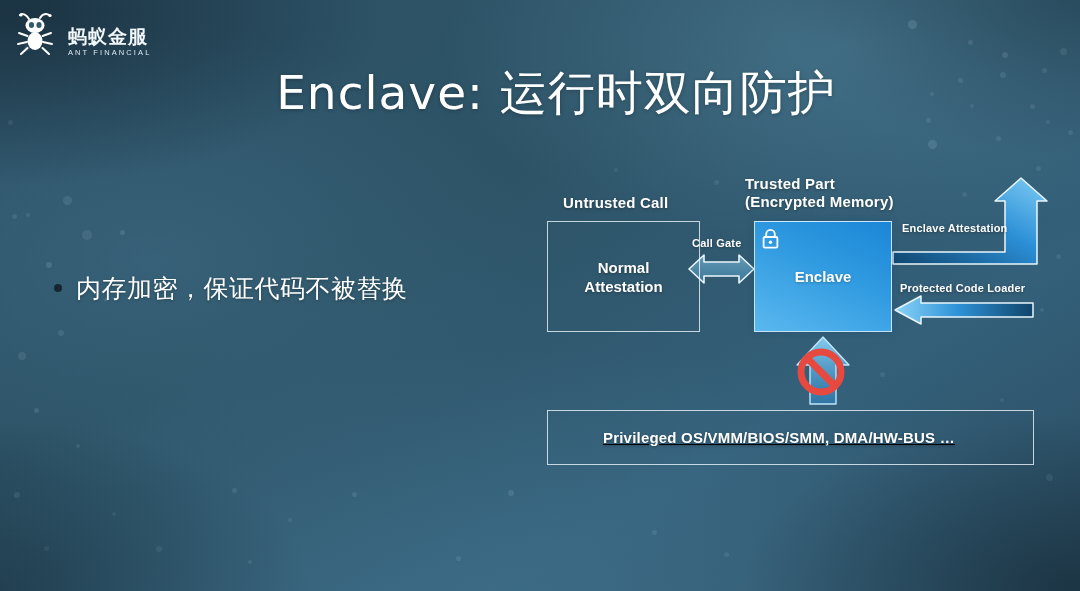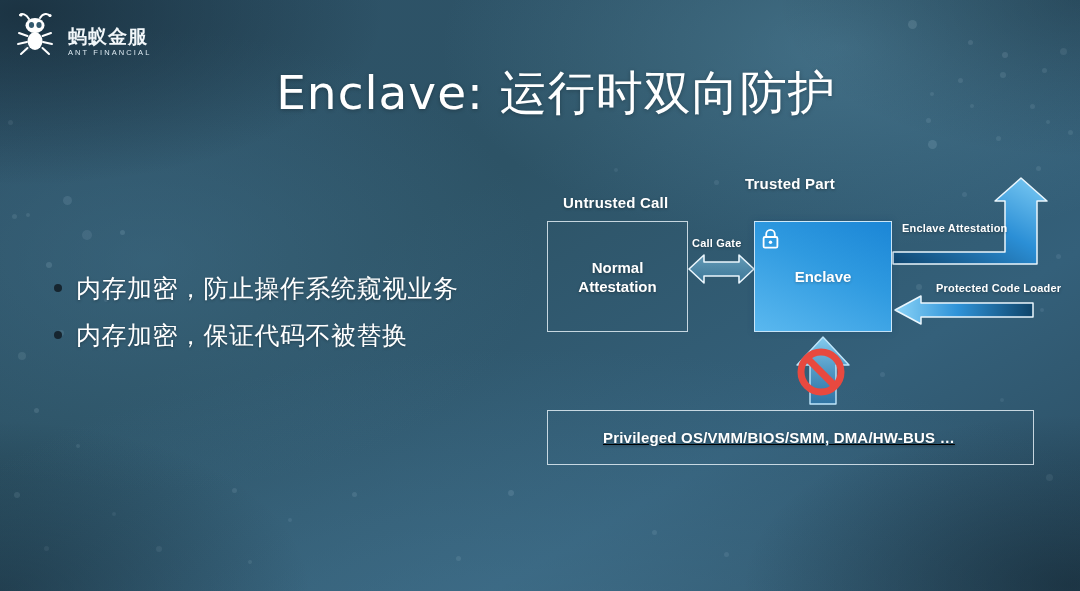--- a/index.html
+++ b/index.html
@@ -116,29 +116,29 @@
     white-space: nowrap;
   }
   #label-untrusted { left: 563px; top: 194px; font-size: 15px; }
   #label-trusted {
     left: 745px; top: 175px; width: 230px;
     text-align: left; font-size: 15px; line-height: 18px;
     white-space: normal;
   }
   #label-callgate { left: 692px; top: 237px; font-size: 11px; }
   #label-remote   { left: 902px; top: 222px; font-size: 11px; }
-  #label-pcl      { left: 900px; top: 282px; font-size: 11px; margin-left: 36px; }
+  #label-pcl      { left: 900px; top: 282px; font-size: 11px; }
 
   .dg-box {
     position: absolute;
     border: 1px solid rgba(236,246,252,0.80);
     box-sizing: border-box;
   }
   #box-normal {
-    left: 547px; top: 221px; width: 141px; height: 111px;
+    left: 547px; top: 221px; width: 153px; height: 111px;
     display: flex; align-items: center; justify-content: center;
   }
   #box-normal .txt {
     color: #ffffff; font-size: 15px; font-weight: 700;
     text-align: center; line-height: 19px;
     text-shadow: 0 1px 3px rgba(0,0,0,0.35);
   }
   #box-enclave {
     left: 754px; top: 221px; width: 138px; height: 111px;
     background: linear-gradient(205deg, #1b86d6 0%, #2f9ae0 42%, #5ab8ef 100%);
@@ -253,24 +253,20 @@
       <div id="logo-cn">蚂蚁金服</div>
       <div id="logo-en">ANT FINANCIAL</div>
     </div>
   </div>
 
   <div id="title">Enclave: 运行时双向防护</div>
 
   <div id="bullets">
     <div class="bullet-row">
       <span class="bullet-dot"></span>
-      <span class="bullet-text">内存加密，防止操作系统窥视业务</span>
-    </div>
-    <div class="bullet-row">
-      <span class="bullet-dot"></span>
       <span class="bullet-text">内存加密，保证代码不被替换</span>
     </div>
   </div>
 
   <div id="diagram">
 
     <svg class="svg-layer" viewBox="0 0 1080 591">
       <defs>
         <linearGradient id="gradRight" x1="0" y1="0" x2="1" y2="0">
           <linearGradient></linearGradient>
@@ -313,20 +309,21 @@
 
       <g>
         <circle cx="821" cy="372" r="20" fill="none" stroke="#e8493f" stroke-width="7"></circle>
         <line x1="807" y1="358" x2="835" y2="386" stroke="#e8493f" stroke-width="7" stroke-linecap="butt"></line>
       </g>
     </svg>
 
     <div class="dg-label" id="label-untrusted">Untrusted Call</div>
     <div class="dg-label" id="label-trusted">
       <div>Trusted Part</div>
+      <div>(Encrypted Memory)</div>
     </div>
     <div class="dg-label" id="label-callgate">Call Gate</div>
     <div class="dg-label" id="label-remote">Enclave Attestation</div>
     <div class="dg-label" id="label-pcl">Protected Code Loader</div>
 
     <div class="dg-box" id="box-normal">
       <div class="txt">
         <div>Normal</div>
         <div>Attestation</div>
       </div>

